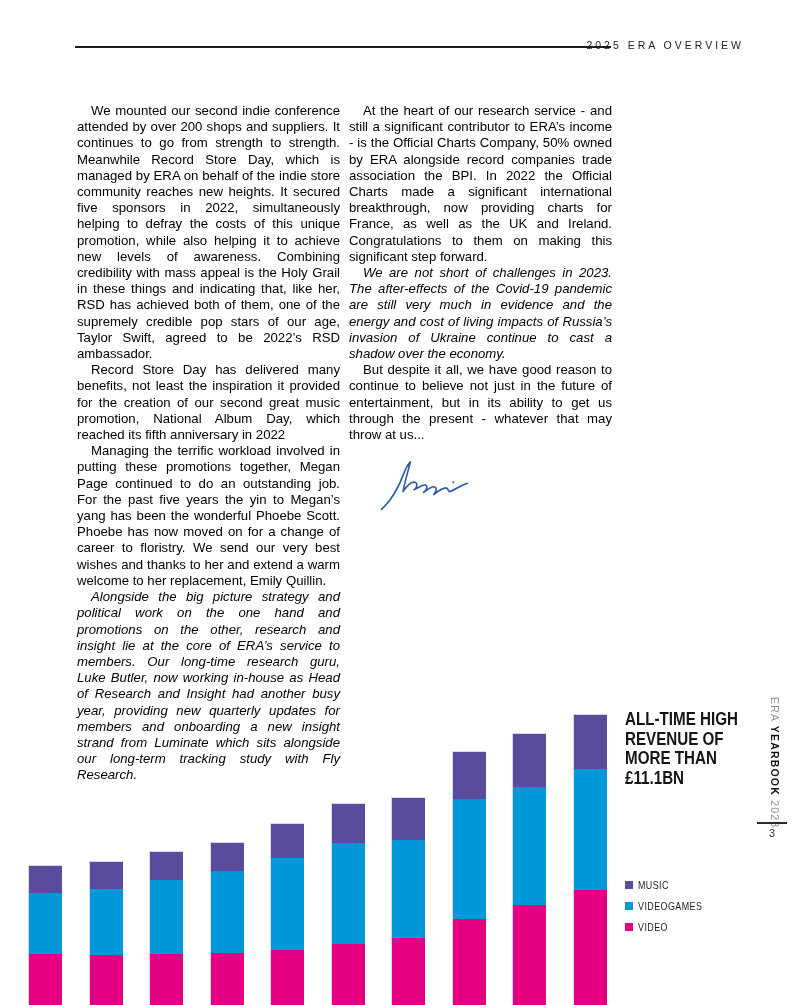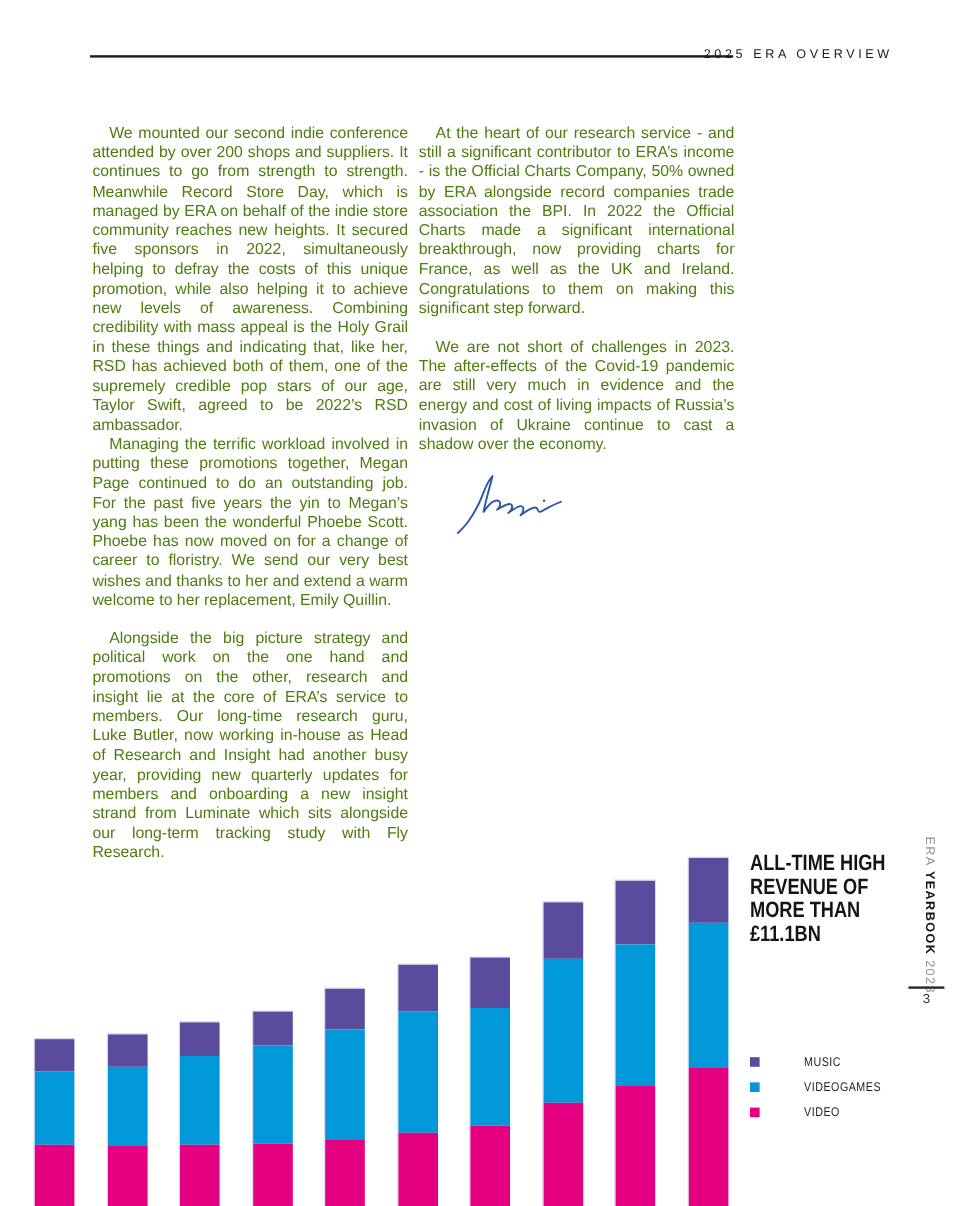--- a/index.html
+++ b/index.html
@@ -9,37 +9,37 @@
     font-family:"Liberation Sans","DejaVu Sans",sans-serif;color:#3d3d3d;
   }
   
   .header-rule{position:absolute;left:75px;top:46px;width:536px;height:1.5px;background:#1c1c1c;}
   .header-label{
     position:absolute;top:39px;right:56px;font-size:10.5px;letter-spacing:3px;
     color:#1c1c1c;white-space:nowrap;
   }
   
   .column{position:absolute;top:103px;width:263px;font-size:13.2px;line-height:16.2px;
-    text-align:justify;color:#4d7c0f;}
+    text-align:justify;color:#000000;}
   #left-col{left:77px;}
   #right-col{left:349px;}
   .para{margin:0;text-indent:14px;}
-  .para.gap{margin-top:16px;}
+  .para.gap{font-style:italic;}
   
   .signature{margin:14px 0 0 26px;display:block;}
   
   .callout{
     position:absolute;left:625px;top:709px;width:140px;
     font-weight:bold;font-size:18.5px;line-height:19.5px;color:#151515;
     transform:scaleX(0.82);transform-origin:left top;letter-spacing:0;
     white-space:nowrap;
   }
   
   .legend{position:absolute;left:625px;top:874px;}
-  .legend-item{display:flex;align-items:center;height:21px;gap:32px;}
+  .legend-item{display:flex;align-items:center;height:21px;}
   .legend-swatch{width:8px;height:8px;margin-right:5px;flex:0 0 auto;}
   .legend-label{
     font-size:10.5px;color:#1c1c1c;letter-spacing:0.5px;
     transform:scaleX(0.85);transform-origin:left center;white-space:nowrap;
   }
   
   .sidebar-vert{
     position:absolute;left:769px;top:697px;height:140px;
     writing-mode:vertical-rl;font-size:10.5px;letter-spacing:1.2px;white-space:nowrap;
   }
@@ -58,28 +58,30 @@
 </head>
 <body>
 
 <div id="page">
 
   <div class="header-rule"></div>
   <div class="header-label">2025 ERA OVERVIEW</div>
 
   <div id="left-col" class="column">
       <p class="para">We mounted our second indie conference attended by over 200 shops and suppliers. It continues to go from strength to strength. Meanwhile Record Store Day, which is managed by ERA on behalf of the indie store community reaches new heights. It secured five sponsors in 2022, simultaneously helping to defray the costs of this unique promotion, while also helping it to achieve new levels of awareness. Combining credibility with mass appeal is the Holy Grail in these things and indicating that, like her, RSD has achieved both of them, one of the supremely credible pop stars of our age, Taylor Swift, agreed to be 2022’s RSD ambassador.</p>
+      <p class="para">Record Store Day has delivered many benefits, not least the inspiration it provided for the creation of our second great music promotion, National Album Day, which reached its fifth anniversary in 2022</p>
       <p class="para">Managing the terrific workload involved in putting these promotions together, Megan Page continued to do an outstanding job. For the past five years the yin to Megan’s yang has been the wonderful Phoebe Scott. Phoebe has now moved on for a change of career to floristry. We send our very best wishes and thanks to her and extend a warm welcome to her replacement, Emily Quillin.</p>
       <p class="para gap">Alongside the big picture strategy and political work on the one hand and promotions on the other, research and insight lie at the core of ERA’s service to members. Our long-time research guru, Luke Butler, now working in-house as Head of Research and Insight had another busy year, providing new quarterly updates for members and onboarding a new insight strand from Luminate which sits alongside our long-term tracking study with Fly Research.</p>
     </div>
 
   <div id="right-col" class="column">
     <div id="right-col-paras">
         <p class="para">At the heart of our research service - and still a significant contributor to ERA’s income - is the Official Charts Company, 50% owned by ERA alongside record companies trade association the BPI. In 2022 the Official Charts made a significant international breakthrough, now providing charts for France, as well as the UK and Ireland. Congratulations to them on making this significant step forward.</p>
         <p class="para gap">We are not short of challenges in 2023. The after-effects of the Covid-19 pandemic are still very much in evidence and the energy and cost of living impacts of Russia’s invasion of Ukraine continue to cast a shadow over the economy.</p>
+        <p class="para">But despite it all, we have good reason to continue to believe not just in the future of entertainment, but in its ability to get us through the present - whatever that may throw at us...</p>
       </div>
     <svg class="signature" width="112" height="58" viewBox="0 0 120 62">
       <path d="M7 56 C10 53 13 50 16 46 C21 39 26 30 29 22 C32 14 35 8 38 5 C36 13 32 26 30 37 C34 31 39 26 43 27 C46 28 45 33 42 35 C46 33 51 29 54 30 C57 31 55 36 52 38 C56 35 61 31 64 32 C67 33 65 38 63 40 C67 37 72 33 76 33 C79 33 78 37 80 37 C84 36 90 31 99 28" fill="none" stroke-width="1.7" stroke-linecap="round" stroke-linejoin="round" stroke="#2b55a7"></path>
       <circle cx="84" cy="27" r="1.1" fill="#2b55a7"></circle>
     </svg>
   </div>
 
   <div id="chart">
       <div class="bar" style="left: 28px; width: 34px; height: 140px;">
         <div class="seg" style="height: 27px; background: rgb(91, 75, 157);"></div>

